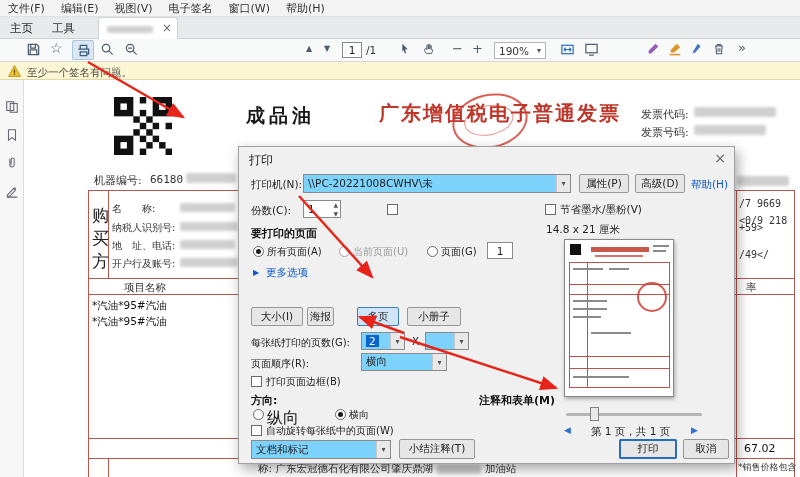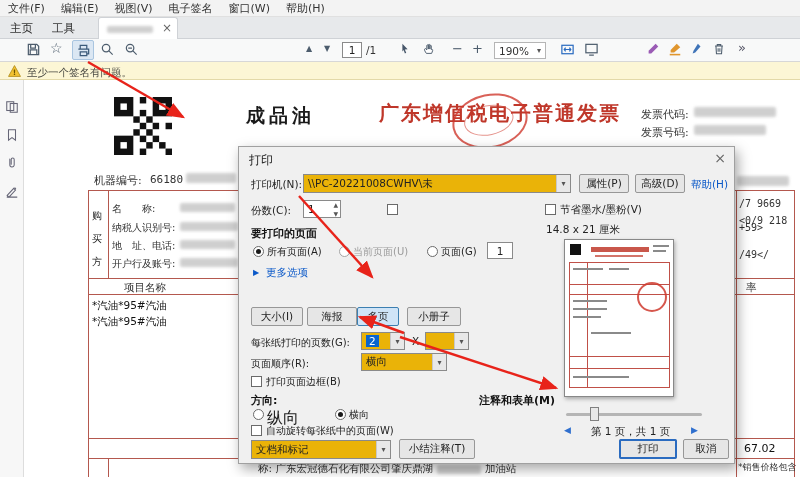--- a/index.html
+++ b/index.html
@@ -22,21 +22,21 @@
   #leftrail{position:absolute;left:0;top:80px;width:24px;height:397px;background:#f7f7f7;border-right:1px solid #ddd;z-index:6}
   .tool{position:absolute;display:flex;align-items:center;justify-content:center;color:#4d5d6d}
   .field{position:absolute;background:#fff;border:1px solid #8a8a8a;font-size:10.5px;color:#222;text-align:center;font-family:inherit}
   
   #printDialog{position:absolute;left:238px;top:146px;width:497px;height:318px;background:#f0f0f0;border:1px solid #a0a0a0;box-shadow:3px 5px 12px rgba(0,0,0,.35);z-index:20}
   .lbl{position:absolute;font-size:10.5px;color:#222;white-space:nowrap}
   .grp{position:absolute;font-size:11px;font-weight:bold;color:#141414;white-space:nowrap}
   .win-btn{position:absolute;background:#e6e6e6;border:1px solid #979797;font-size:10.5px;color:#222;display:flex;align-items:center;justify-content:center;border-radius:2px;cursor:default;white-space:nowrap}
   .win-btn.sel{background:#cfe4f7;border:1px solid #3c7fb1}
   .win-btn.primary{border:2px solid #2a6bc0}
-  .combo{position:absolute;background:#eab308;border:1px solid #8a8a8a;font-size:10.5px;color:#222;display:flex;align-items:center;padding:0 16px 0 4px;white-space:nowrap;overflow:hidden}
+  .combo{position:absolute;background:#7dd3fc;border:1px solid #8a8a8a;font-size:10.5px;color:#222;display:flex;align-items:center;padding:0 16px 0 4px;white-space:nowrap;overflow:hidden}
   .combo .car{position:absolute;right:0;top:0;bottom:0;width:14px;background:#e8e8e8;color:#555;display:flex;align-items:center;justify-content:center;font-size:8px;border-left:1px solid #c8c8c8}
   .radio{position:absolute;width:11px;height:11px;border:1px solid #6a6a6a;border-radius:50%;background:#fff}
   .radio.on::after{content:"";position:absolute;left:2px;top:2px;width:5px;height:5px;border-radius:50%;background:#1a1a1a}
   .cb{position:absolute;width:11px;height:11px;border:1px solid #6a6a6a;background:#fff}
   .link{color:#0a58c8}
   .hl{background:#0a64cd;color:#fff;padding:0 3px}
   
   .mh{position:absolute;height:1px;background:#c05048}
   .mv{position:absolute;width:1px;background:#c05048}
   .md{position:absolute;height:2px;background:#8a8a8a}
@@ -103,21 +103,21 @@
     <div class="hline" style="left:88px;top:278px;width:707px;z-index:1"></div>
     <div class="hline" style="left:88px;top:294px;width:707px;z-index:1"></div>
     <div class="hline" style="left:88px;top:438px;width:707px;z-index:1"></div>
     <div class="hline" style="left:88px;top:458px;width:707px;z-index:1"></div>
     <div class="vline" style="left:88px;top:190px;height:287px;z-index:1"></div>
     <div class="vline" style="left:108px;top:190px;height:88px;z-index:1"></div>
     <div class="vline" style="left:108px;top:458px;height:19px;z-index:1"></div>
     <div class="vline" style="left:736px;top:190px;height:287px;z-index:1"></div>
     <div class="vline" style="left:794px;top:190px;height:287px;z-index:1"></div>
 
-    <div class="txt" style="left:92px;top:204px;width:13px;font-size:10px;line-height:23px;text-align:left;word-break:break-all;white-space:normal;color:#222;z-index:1">购买方</div>
+    <div class="txt" style="left:92px;top:204px;width:13px;font-size:17px;line-height:23px;text-align:center;word-break:break-all;white-space:normal;color:#222;z-index:1">购买方</div>
     <div class="txt" style="left:112px;top:202px;font-size:10px;z-index:1">名　　称:</div>
     <div class="txt" style="left:112px;top:221px;font-size:10px;z-index:1">纳税人识别号:</div>
     <div class="txt" style="left:112px;top:239px;font-size:10px;z-index:1">地　址、电话:</div>
     <div class="txt" style="left:112px;top:257px;font-size:10px;z-index:1">开户行及账号:</div>
     <div class="blur" style="left:180px;top:203px;width:55px;height:9px;z-index:1"></div>
     <div class="blur" style="left:180px;top:222px;width:58px;height:9px;z-index:1"></div>
     <div class="blur" style="left:180px;top:240px;width:55px;height:9px;z-index:1"></div>
     <div class="blur" style="left:180px;top:258px;width:58px;height:9px;z-index:1"></div>
 
     <div class="txt" style="left:124px;top:281px;font-size:10.5px;z-index:1">项目名称</div>
@@ -289,21 +289,21 @@
     <div class="lbl" style="left:28px;top:98px;font-size:10px">所有页面(A)</div>
     <div class="radio" style="left:100px;top:99px;border-color:#a5a5a5"></div>
     <div class="lbl" style="left:114px;top:98px;font-size:10px;color:#9a9a9a">当前页面(U)</div>
     <div class="radio" style="left:188px;top:99px"></div>
     <div class="lbl" style="left:202px;top:98px;font-size:10px">页面(G)</div>
     <input class="field" style="left: 248px; top: 95px; width: 26px; height: 17px;" readonly="" value="1">
     <span class="abs" style="left:14px;top:121px;font-size:8px;color:#0a58c8">▶</span>
     <span class="lbl link" style="left:27px;top:119px">更多选项</span>
 
     <div class="win-btn" style="left:12px;top:160px;width:52px;height:19px">大小(I)</div>
-    <div class="win-btn" style="left:68px;top:160px;width:50px;height:19px">海报</div>
+    <div class="win-btn" style="left:68px;top:160px;width:27px;height:19px">海报</div>
     <div class="win-btn sel" style="left:118px;top:160px;width:42px;height:19px">多页</div>
     <div class="win-btn" style="left:168px;top:160px;width:54px;height:19px">小册子</div>
 
     <div class="lbl" style="left:12px;top:189px;font-size:10px">每张纸打印的页数(G):</div>
     <div class="combo" style="left:122px;top:185px;width:44px;height:18px">
       <span class="hl">2</span>
       <span class="car">▾</span>
     </div>
     <div class="lbl" style="left:173px;top:188px">X</div>
     <div class="combo" style="left:186px;top:185px;width:44px;height:18px">

